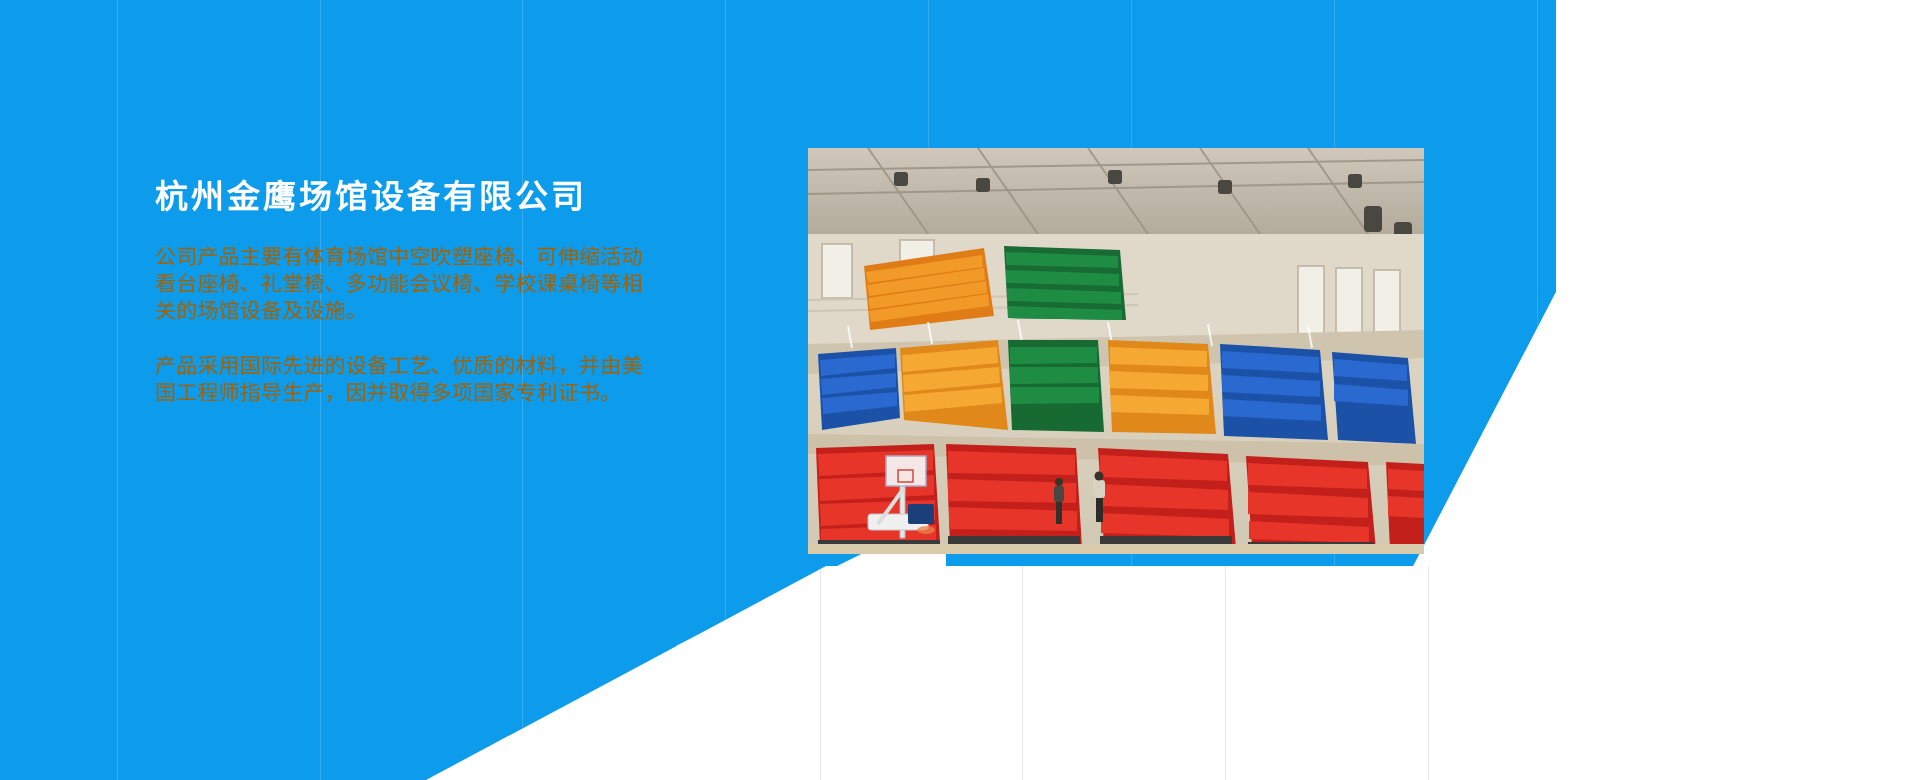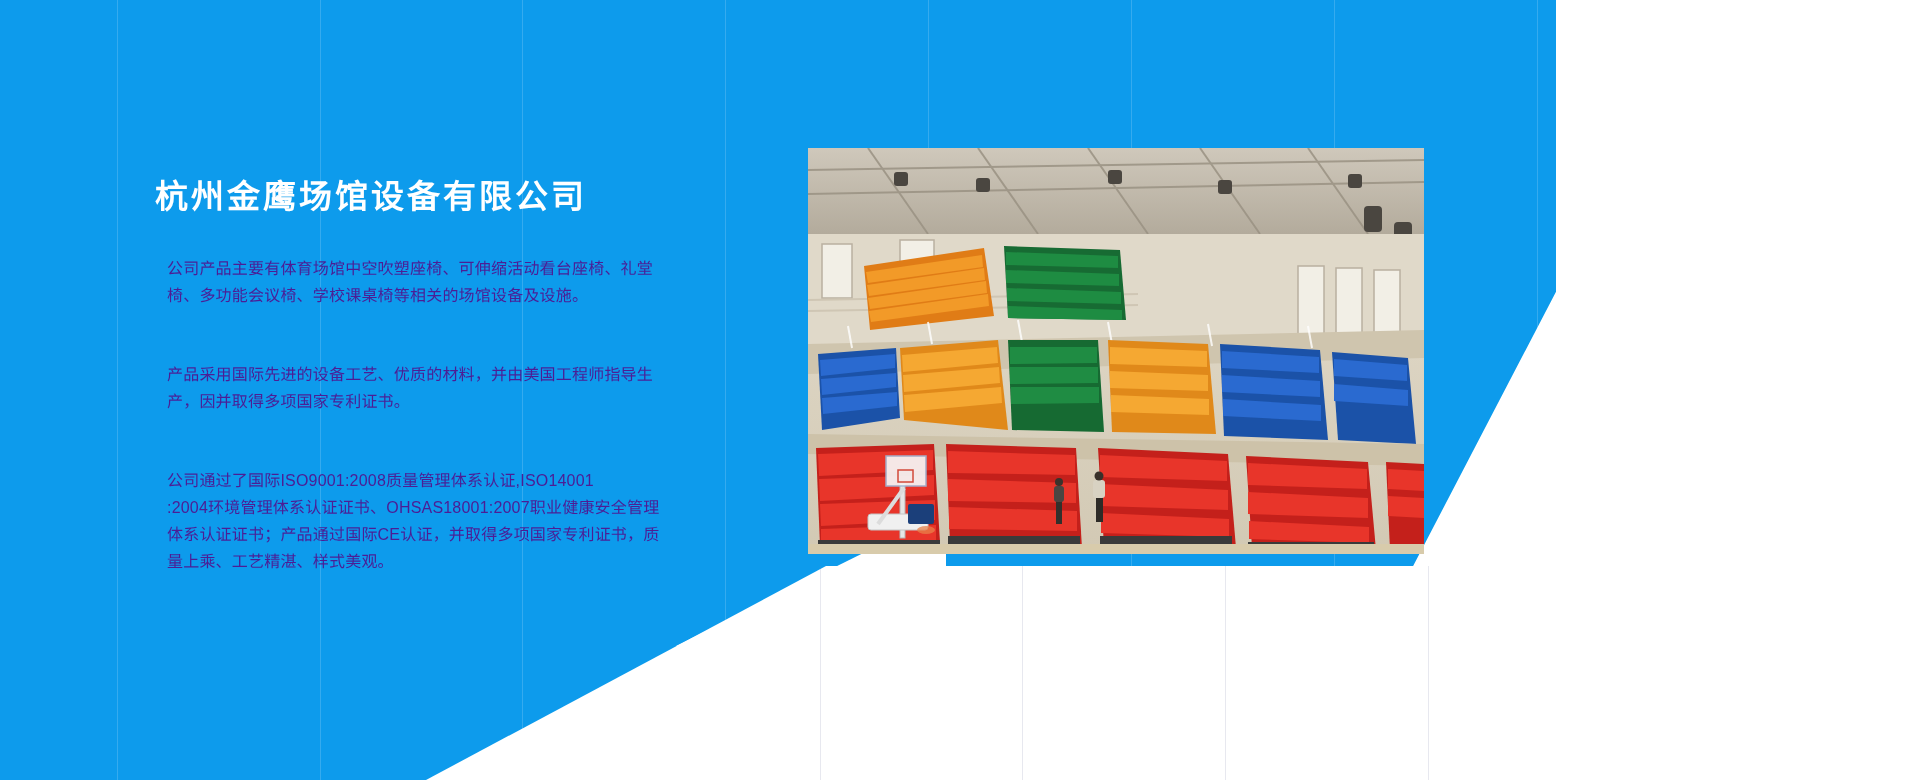--- a/index.html
+++ b/index.html
@@ -43,22 +43,22 @@
 
   
   .text-col{position:absolute;left:155px;top:176px;width:520px;}
   .company-title{
     margin:0;padding:0;
     font-size:33px;font-weight:bold;color:#ffffff;
     letter-spacing:3px;line-height:1.25;
     white-space:nowrap;
   }
   .para{
-    margin:12px;padding:0;
-    font-size:16px;color:#4c1d95;line-height:27px;
+    margin:0;padding:0;
+    font-size:21px;color:#a16207;line-height:27px;
     letter-spacing:.2px;
     width:500px;
   }
   .p-gap-1{height:26px;}
   .p-gap-2{height:28px;}
   .p-gap-3{height:28px;}
   .iso-gap{display:inline-block;width:34px;}
 
   
   .photo-frame{
@@ -110,23 +110,20 @@
     </p>
 
     <div class="p-gap-2"></div>
 
     <p class="para">
       <span>产品采用国际先进的设备工艺、优质的材料，并由美国工程师指导生产，因</span><span>并取得多项国家专利证书。</span>
     </p>
 
     <div class="p-gap-3"></div>
 
-    <p class="para">
-      <span>公司通过了国际ISO9001:2008质量管理体系认证,ISO14001</span><span class="iso-gap"></span><span>:2004环境</span><span>管理体系认证证书、OHSAS18001:2007职业健康安全管理体系认证证书；</span><span>产品通过国际CE认证，并取得多项国家专利证书，质量上乘、工艺精湛、样</span><span>式美观。</span>
-    </p>
   </div>
 
   <div class="photo-frame">
     <svg class="photo" viewBox="0 0 616 406" preserveAspectRatio="none">
       <defs>
         <linearGradient id="wallg" x1="0" y1="0" x2="0" y2="1">
           <stop offset="0%" stop-color="#e6dfd0"></stop>
           <stop offset="100%" stop-color="#d2c9b4"></stop>
         </linearGradient>
         <linearGradient id="floorg" x1="0" y1="0" x2="0" y2="1">

